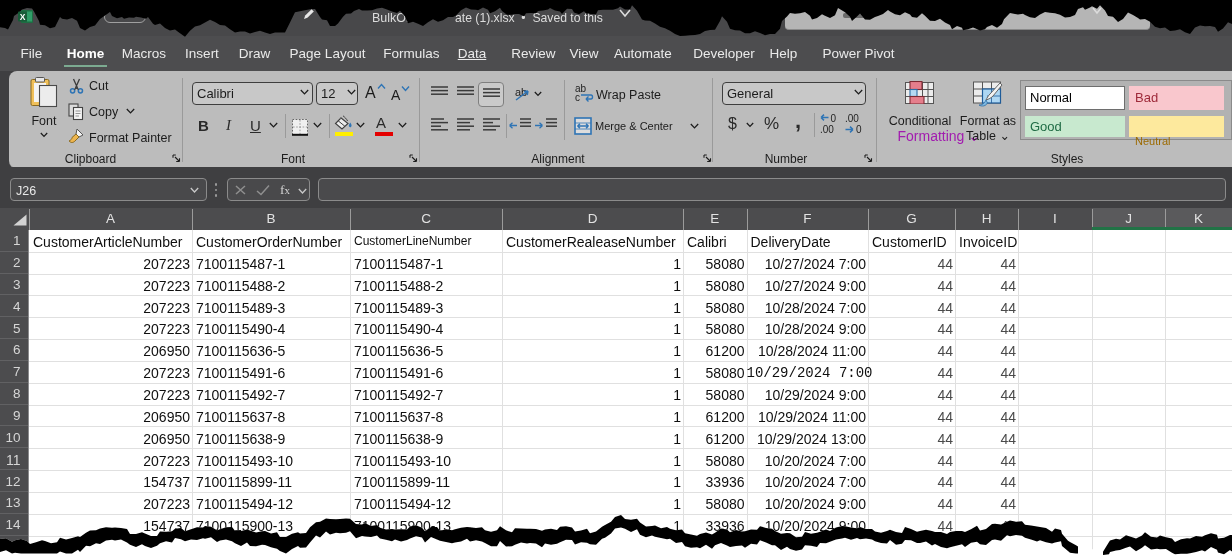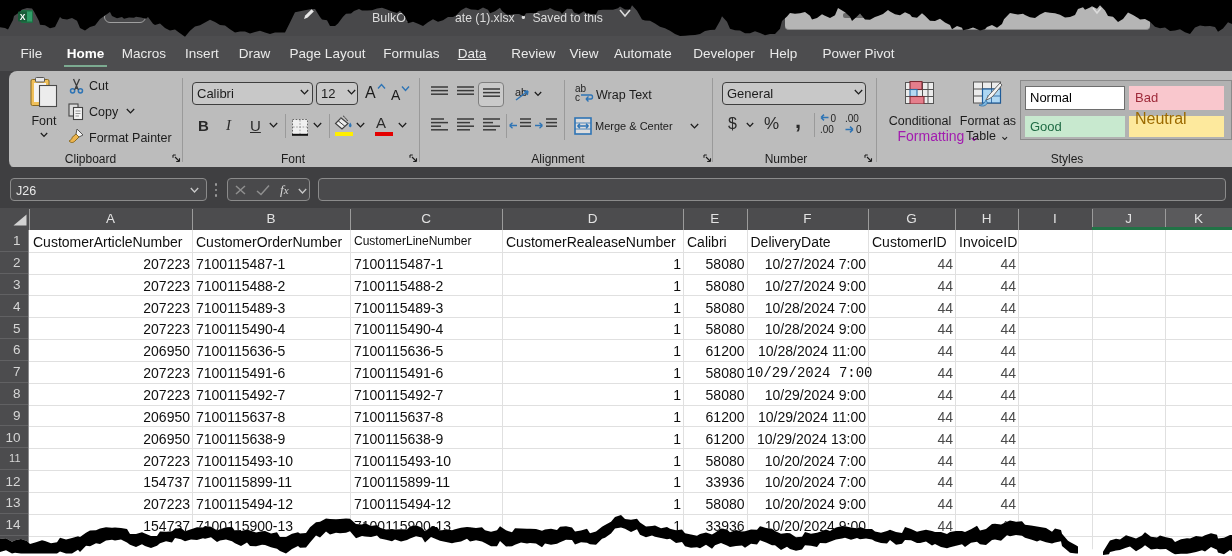--- a/index.html
+++ b/index.html
@@ -203,21 +203,21 @@
     <path d="M1 8.2 L12 8.2" stroke="#3a3a3a" stroke-width="1.5"></path>
   </svg>
 <svg style="left:534px;top:121px;" width="10" height="9" viewBox="0 0 10 9">
     <path d="M1 4.5 L8.5 4.5 M8.5 4.5 L5.5 1.8 M8.5 4.5 L5.5 7.2" stroke="#2e74b5" stroke-width="1.3" fill="none"></path>
   </svg>
 <div style="left:564px;top:80px;width:1px;height:60px;background:#9a9a9a;"></div>
 <div class="t" style="left:575px;top:84px;font-size:10px;color:#1c1c1c;line-height:9px;">ab<br>c</div>
 <svg style="left:580px;top:92px;" width="14" height="11" viewBox="0 0 14 11">
     <path d="M1 3 L11 3 C13 3 13 7 11 7 L6 7 M6 7 L8.5 4.5 M6 7 L8.5 9.5" stroke="#2e74b5" stroke-width="1.4" fill="none"></path>
   </svg>
-<div class="t" style="left:596px;top:88px;font-size:12.5px;color:#1c1c1c;">Wrap Text</div>
+<div class="t" style="left:596px;top:88px;font-size:12.5px;color:#1c1c1c;">Wrap Paste</div>
 <svg style="left:574px;top:117px;" width="18" height="18" viewBox="0 0 18 18">
     <rect x="1" y="1" width="16" height="16" fill="#ddd" stroke="#2e74b5" stroke-width="1.6"></rect>
     <path d="M1 6 L17 6 M1 12 L17 12" stroke="#2e74b5" stroke-width="0.8"></path>
     <path d="M3.5 9 L14.5 9 M3.5 9 L6 6.7 M3.5 9 L6 11.3 M14.5 9 L12 6.7 M14.5 9 L12 11.3" stroke="#2e74b5" stroke-width="1.3" fill="none"></path>
   </svg>
 <div class="t" style="left:595px;top:120px;font-size:11px;color:#1c1c1c;">Merge &amp; Center</div>
 <svg style="left:690px;top:123px;" width="9" height="6.95" viewBox="0 0 9 6.95">
     <path d="M0.8 1 L4.5 4.95 L8.2 1" stroke="#1c1c1c" stroke-width="1.25" fill="none"></path>
   </svg>
 <div style="left:722px;top:81.5px;width:144px;height:23px;background:#c8c8c8;border:1px solid #3e3e3e;border-radius:4px;"></div>
@@ -262,38 +262,38 @@
 <div class="t" style="left:928px;top:114px;width:120px;text-align:center;font-size:12.5px;color:#1c1c1c;">Format as</div>
 <div class="t" style="left:928px;top:127.5px;width:120px;text-align:center;font-size:12.5px;color:#1c1c1c;">Table ⌄</div>
 <div style="left:1020px;top:80px;width:212px;height:60px;border:1px solid #8a8a8a;background:#b2b2b2;"></div>
 <div style="left:1024.5px;top:85.8px;width:100px;height:24.4px;background:#ffffff;border:1.6px solid #6e6e6e;"></div>
 <div class="t" style="left:1030px;top:90px;font-size:13px;color:#000;">Normal</div>
 <div style="left:1128.5px;top:85.8px;width:95px;height:24.4px;background:#f9c7cd;"></div>
 <div class="t" style="left:1135px;top:90px;font-size:13px;color:#9e2a3a;">Bad</div>
 <div style="left:1024.5px;top:115.8px;width:100px;height:21.7px;background:#c8e9cf;"></div>
 <div class="t" style="left:1030px;top:118.5px;font-size:13px;color:#1f6b44;">Good</div>
 <div style="left:1128.5px;top:115.8px;width:95px;height:21.7px;background:#fde99d;"></div>
-<div class="t" style="left:1135px;top:110px;font-size:16px;color:#9c6a00;">Neutral</div>
+<div class="t" style="left:1135px;top:135px;font-size:11px;color:#9c6a00;">Neutral</div>
 <div style="left:0;top:167px;width:1232px;height:40.5px;background:#3f3f41;"></div>
 <div style="left:10px;top:178px;width:197px;height:23px;background:#49494b;border:1px solid #8b8b8b;border-radius:4px;"></div>
 <div class="t" style="left:16px;top:183.5px;font-size:12.5px;color:#e8e8e8;">J26</div>
 <svg style="left:190px;top:187px;" width="9" height="6.95" viewBox="0 0 9 6.95">
     <path d="M0.8 1 L4.5 4.95 L8.2 1" stroke="#c9c9c9" stroke-width="1.3" fill="none"></path>
   </svg>
 <div style="left:214.5px;top:183px;width:2.5px;height:2.5px;background:#9a9a9a;border-radius:50%;"></div>
 <div style="left:214.5px;top:188.5px;width:2.5px;height:2.5px;background:#9a9a9a;border-radius:50%;"></div>
 <div style="left:214.5px;top:194px;width:2.5px;height:2.5px;background:#9a9a9a;border-radius:50%;"></div>
 <div style="left:227px;top:178px;width:83px;height:23px;background:#49494b;border:1px solid #8b8b8b;border-radius:4px;"></div>
 <svg style="left:234px;top:184px;" width="13" height="12" viewBox="0 0 13 12">
     <path d="M2 2 L11 10 M11 2 L2 10" stroke="#8f8f8f" stroke-width="1.5"></path>
   </svg>
 <svg style="left:255px;top:184px;" width="16" height="12" viewBox="0 0 16 12">
     <path d="M2 7 L6 10.5 L14 1.5" stroke="#8f8f8f" stroke-width="1.5" fill="none"></path>
   </svg>
-<div class="t" style="left:280px;top:182px;font-size:13.5px;font-style:italic;font-family:'Liberation Serif',serif;color:#d6d6d6;">f<span style="font-size:11px">x</span></div>
+<div class="t" style="left:280px;top:182px;font-size:13.5px;font-family:'Liberation Serif',serif;color:#d6d6d6;">f<span style="font-size:11px">x</span></div>
 <svg style="left:298px;top:188px;" width="9" height="6.95" viewBox="0 0 9 6.95">
     <path d="M0.8 1 L4.5 4.95 L8.2 1" stroke="#c9c9c9" stroke-width="1.3" fill="none"></path>
   </svg>
 <div style="left:318px;top:178px;width:908px;height:23px;background:#4a4a4c;border:1px solid #8b8b8b;border-radius:4px;"></div>
 <div style="left:0;top:207.5px;width:1232px;height:22.30000000000001px;background:#4c4c4e;"></div>
 <div style="left:1092px;top:207.5px;width:140px;height:22.30000000000001px;background:#5a5a5c;"></div>
 <div class="t" style="left:29px;top:211.0px;width:163px;text-align:center;font-size:13.5px;color:#e2e2e2;">A</div>
 <div class="t" style="left:192px;top:211.0px;width:158px;text-align:center;font-size:13.5px;color:#e2e2e2;">B</div>
 <div class="t" style="left:350px;top:211.0px;width:152px;text-align:center;font-size:13.5px;color:#e2e2e2;">C</div>
 <div class="t" style="left:502px;top:211.0px;width:181px;text-align:center;font-size:13.5px;color:#e2e2e2;">D</div>
@@ -335,21 +335,21 @@
 <div style="left:0;top:342.45px;width:20.5px;text-align:right;font-size:13.5px;color:#d6d6d6;">6</div>
 <div style="left:0;top:381.75000000000006px;width:29px;height:1px;background:#616163;"></div>
 <div style="left:0;top:364.3px;width:20.5px;text-align:right;font-size:13.5px;color:#d6d6d6;">7</div>
 <div style="left:0;top:403.6px;width:29px;height:1px;background:#616163;"></div>
 <div style="left:0;top:386.15px;width:20.5px;text-align:right;font-size:13.5px;color:#d6d6d6;">8</div>
 <div style="left:0;top:425.45000000000005px;width:29px;height:1px;background:#616163;"></div>
 <div style="left:0;top:408.0px;width:20.5px;text-align:right;font-size:13.5px;color:#d6d6d6;">9</div>
 <div style="left:0;top:447.30000000000007px;width:29px;height:1px;background:#616163;"></div>
 <div style="left:0;top:429.85px;width:20.5px;text-align:right;font-size:13.5px;color:#d6d6d6;">10</div>
 <div style="left:0;top:469.15000000000003px;width:29px;height:1px;background:#616163;"></div>
-<div style="left:0;top:451.7px;width:20.5px;text-align:right;font-size:11px;color:#d6d6d6;">11</div>
+<div style="left:0;top:451.7px;width:20.5px;text-align:right;font-size:14px;color:#d6d6d6;">11</div>
 <div style="left:0;top:491.00000000000006px;width:29px;height:1px;background:#616163;"></div>
 <div style="left:0;top:473.55px;width:20.5px;text-align:right;font-size:13.5px;color:#d6d6d6;">12</div>
 <div style="left:0;top:512.85px;width:29px;height:1px;background:#616163;"></div>
 <div style="left:0;top:495.40000000000003px;width:20.5px;text-align:right;font-size:13.5px;color:#d6d6d6;">13</div>
 <div style="left:0;top:534.7px;width:29px;height:1px;background:#616163;"></div>
 <div style="left:0;top:517.25px;width:20.5px;text-align:right;font-size:13.5px;color:#d6d6d6;">14</div>
 
 <div style="left:28px;top:229.8px;width:1px;height:326.2px;background:#8a8a8c;"></div>
 <div style="left:192px;top:229.8px;width:1px;height:326.2px;background:#e0e0e0;"></div>
 <div style="left:350px;top:229.8px;width:1px;height:326.2px;background:#e0e0e0;"></div>

